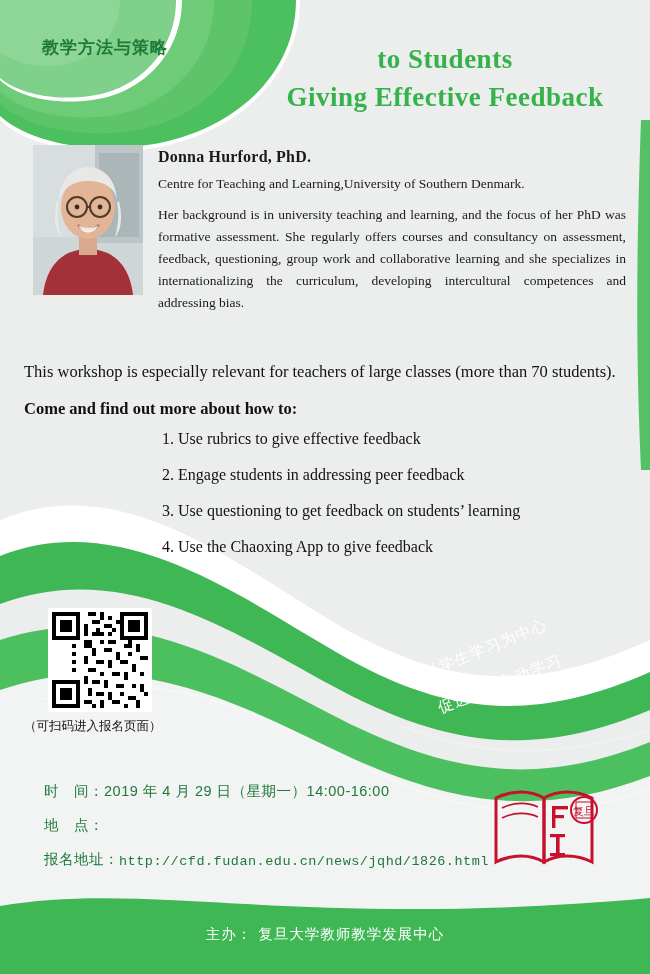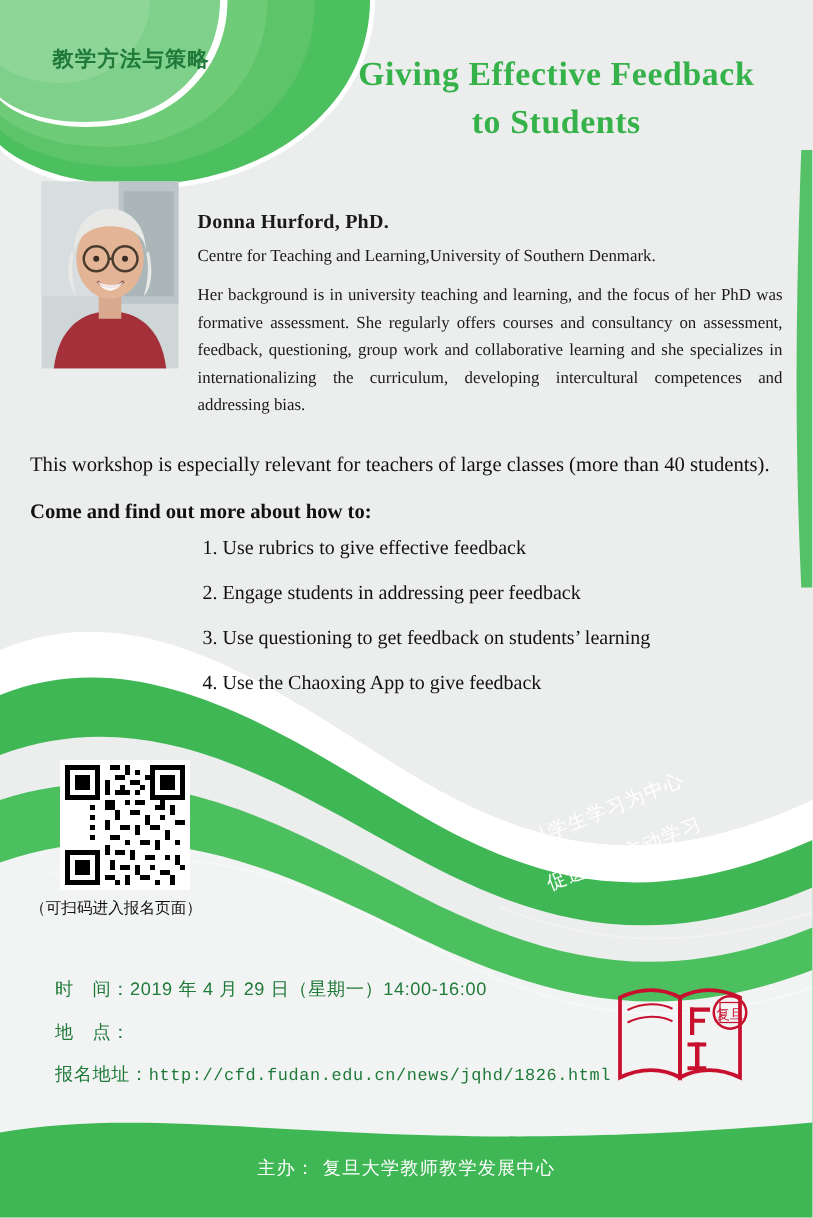--- a/index.html
+++ b/index.html
@@ -67,21 +67,20 @@
     left: 158px;
     top: 148px;
     width: 468px;
   }
   .speaker-name {
     font-size: 16px;
     font-weight: bold;
     color: #1a1a1a;
     margin-bottom: 8px;
     letter-spacing: 0.2px;
-    margin-top: 21px;
   }
   .speaker-line {
     font-size: 13.5px;
     color: #1a1a1a;
     line-height: 20px;
   }
   .speaker-bio {
     margin-top: 10px;
     font-size: 13.5px;
     color: #1a1a1a;
@@ -237,22 +236,22 @@
     <path d="M22,760 L470,760 L470,900 L22,900 Z" fill="#f4f5f5" opacity="0"></path>
 
     <path d="M0,906 C150,880 300,930 650,898 L650,974 L0,974 Z" fill="#3fb755"></path>
 
     <path d="M40,700 C170,660 270,720 370,770 C460,814 540,826 650,790" stroke="#ffffff" stroke-opacity="0.35" fill="none" stroke-width="2"></path>
     <path d="M400,726 C470,752 540,764 650,730" stroke="#ffffff" stroke-opacity="0.3" fill="none" stroke-width="1.5"></path>
   </svg>
 
   <div class="header-badge">教学方法与策略</div>
   <div class="title">
+    <div>to Students</div>
     <div>Giving Effective Feedback</div>
-    <div>to Students</div>
   </div>
 
   <div class="photo">
     <svg width="110" height="150" viewBox="0 0 110 150">
       <rect x="0" y="0" width="110" height="150" fill="#cfd6d8"></rect>
       <rect x="0" y="0" width="110" height="92" fill="#d8dee0"></rect>
       <rect x="62" y="0" width="48" height="98" fill="#bcc6c8"></rect>
       <rect x="66" y="8" width="40" height="84" fill="#aab6b8"></rect>
 
       <path d="M10,150 C14,116 34,104 55,104 C76,104 96,116 100,150 Z" fill="#a4303a"></path>
@@ -276,21 +275,21 @@
       <path d="M45,80 C52,84 60,84 66,80 C60,90 50,90 45,80 Z" fill="#ffffff" opacity="0.85"></path>
     </svg>
   </div>
 
   <div class="speaker">
     <div class="speaker-name">Donna Hurford, PhD.</div>
     <div class="speaker-line">Centre for Teaching and Learning,University of Southern Denmark.</div>
     <div class="speaker-bio">Her background is in university teaching and learning, and the focus of her PhD was formative assessment. She regularly offers courses and consultancy on assessment, feedback, questioning, group work and collaborative learning and she specializes in internationalizing the curriculum, developing intercultural competences and addressing bias.</div>
   </div>
 
-  <div class="relevance">This workshop is especially relevant for teachers of large classes (more than 40 students).</div>
+  <div class="relevance">This workshop is especially relevant for teachers of large classes (more than 70 students).</div>
   <div class="cta">Come and find out more about how to:</div>
   <ol class="list">
     <li>Use rubrics to give effective feedback</li>
     <li>Engage students in addressing peer feedback</li>
     <li>Use questioning to get feedback on students’ learning</li>
     <li>Use the Chaoxing App to give feedback</li>
   </ol>
 
   <div class="qr">
     <svg width="104" height="104" viewBox="0 0 26 26" shape-rendering="crispEdges">

